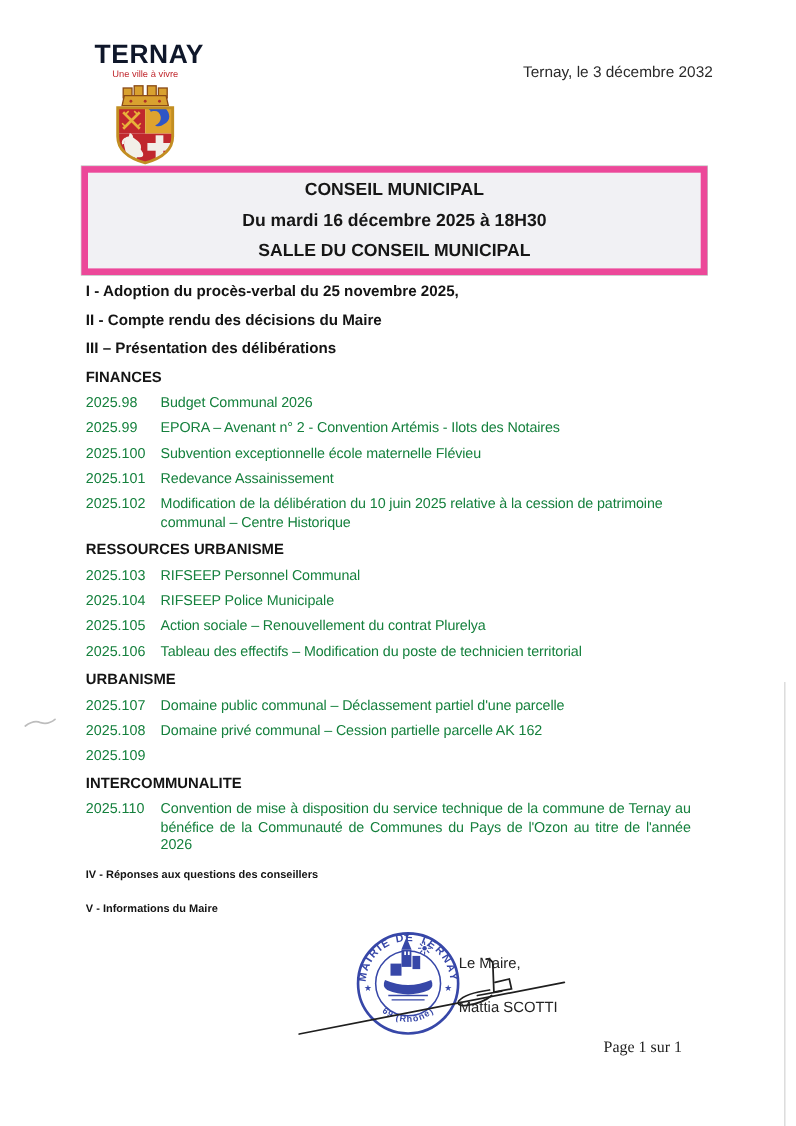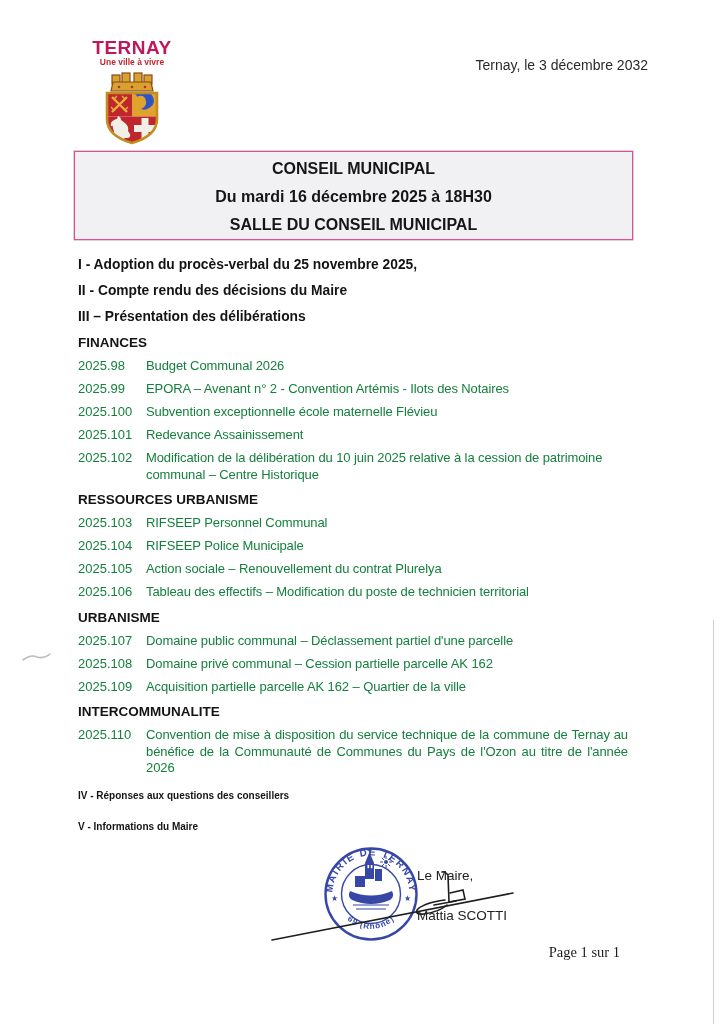--- a/index.html
+++ b/index.html
@@ -2,30 +2,30 @@
 <html><head>
 <meta charset="utf-8">
 <style>
   html,body{margin:0;padding:0;background:#ffffff;}
   .page{
     position:relative;width:724px;height:1024px;background:#fff;
     font-family:"Liberation Sans",sans-serif;color:#232323;overflow:hidden;
   }
   
   .logo{position:absolute;left:86px;top:38px;width:92px;text-align:center;}
-  .logo-name{font-size:19px;font-weight:bold;color:#be185d;letter-spacing:.5px;line-height:1;}
-  .logo-tagline{font-size:8.5px;font-weight:bold;color:#c0272d;margin-top:1px;line-height:1;}
+  .logo-name{font-size:24px;font-weight:bold;color:#0f172a;letter-spacing:.5px;line-height:1;}
+  .logo-tagline{font-size:8.5px;font-weight:normal;color:#c0272d;margin-top:1px;line-height:1;}
   .crest{display:block;margin:2px auto 0;}
   
   .dateline{position:absolute;left:400px;top:57px;width:248px;text-align:right;font-size:14px;color:#2a2a2a;}
   
   .header-box{
     position:absolute;left:74px;top:151px;width:557px;height:87px;
-    background:#f1f1f4;border:1px solid #ec4899;box-shadow:0 0 0 .5px #a9a9a9;
-    display:flex;flex-direction:column;justify-content:flex-end;text-align:center;
+    background:#f1f1f4;border:6px solid #ec4899;box-shadow:0 0 0 .5px #a9a9a9;
+    display:flex;flex-direction:column;justify-content:center;text-align:center;
   }
   .header-box .hline{font-size:16px;font-weight:bold;color:#161616;line-height:28px;}
   
   .content{position:absolute;left:78px;top:256px;width:572px;}
   .odj-title{width:548px;text-align:center;font-weight:bold;font-size:14px;color:#161616;line-height:17px;margin:0 0 15px 0;}
   .roman{font-weight:bold;font-size:13.8px;color:#141414;line-height:17px;margin-bottom:9px;}
   .sec-heading{font-weight:bold;font-size:13.5px;color:#141414;line-height:17px;margin:8px 0 7px 0;}
   .row{display:flex;font-size:13px;line-height:16.5px;color:#15803d;margin-bottom:6.5px;}
   .row .num{width:68px;flex:none;}
   .row .txt{width:496px;letter-spacing:-0.1px;}
@@ -147,21 +147,20 @@
     <div class="row">
       <span class="num">2025.107</span>
       <span class="txt">Domaine public communal – Déclassement partiel d'une parcelle</span>
     </div>
     <div class="row">
       <span class="num">2025.108</span>
       <span class="txt">Domaine privé communal – Cession partielle parcelle AK 162</span>
     </div>
     <div class="row">
       <span class="num">2025.109</span>
-      <span class="txt">Acquisition partielle parcelle AK 162 – Quartier de la ville</span>
     </div>
 
     <div class="sec-heading">INTERCOMMUNALITE</div>
     <div class="row justify">
       <span class="num">2025.110</span>
       <span class="txt">Convention de mise à disposition du service technique de la commune de Ternay au bénéfice de la Communauté de Communes du Pays de l'Ozon au titre de l'année 2026</span>
     </div>
 
     <div class="roman-bottom">IV - Réponses aux questions des conseillers</div>
     <div class="roman-bottom">V - Informations du Maire</div>

